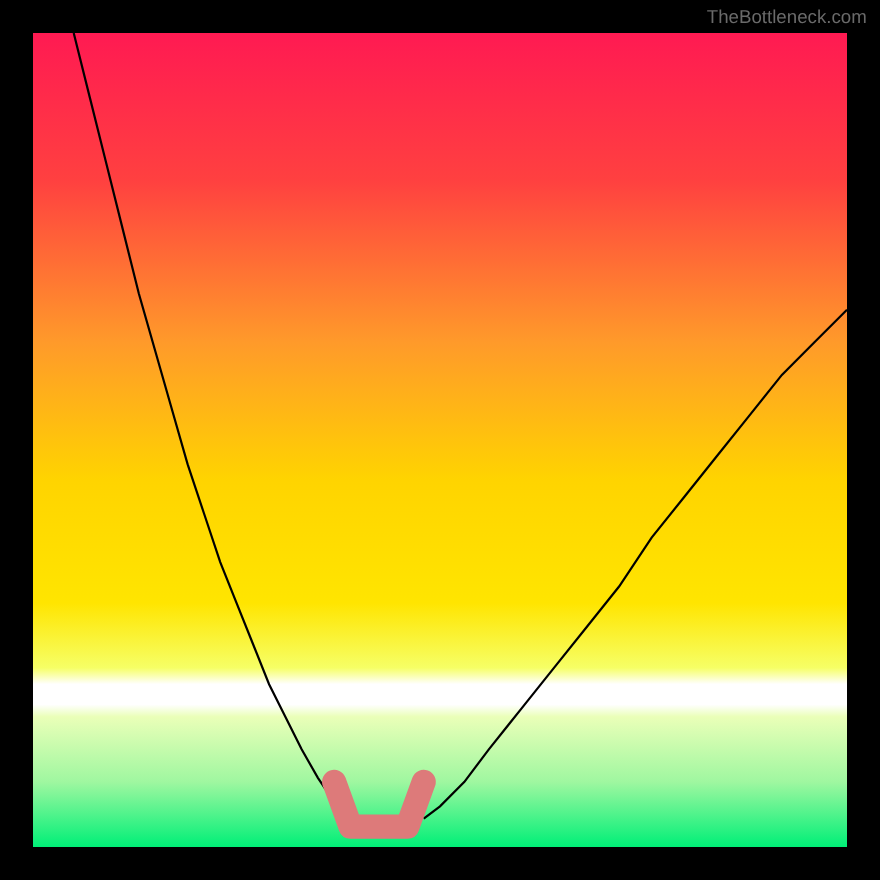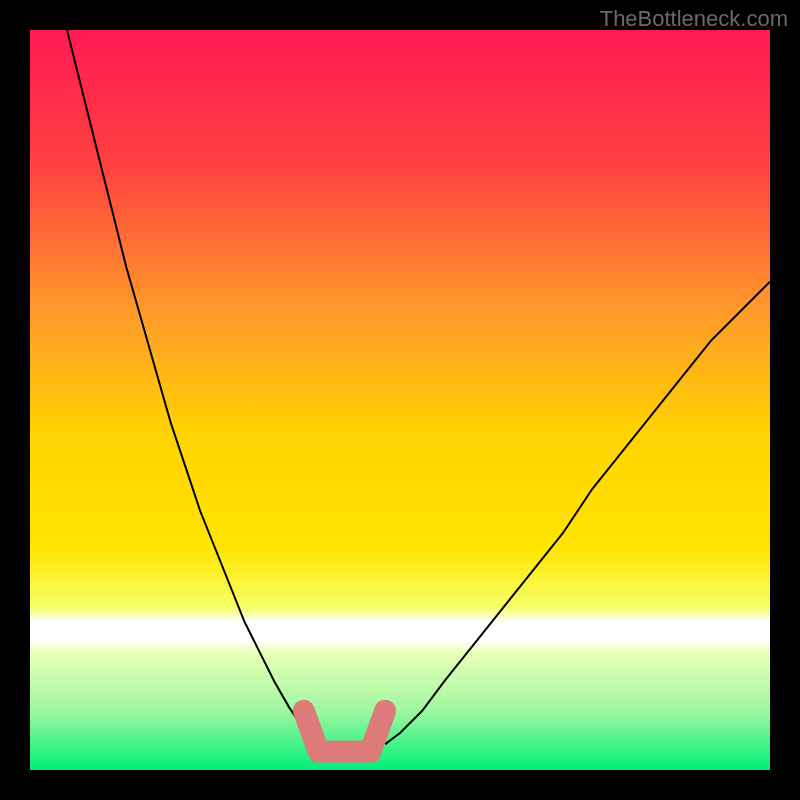--- a/index.html
+++ b/index.html
@@ -9,21 +9,21 @@
     height: 800px;
     background: #000;
     position: relative;
     font-family: Arial, sans-serif;
   }
   .watermark {
     position: absolute;
     top: 6px;
     right: 12px;
     color: #6a6a6a;
-    font-size: 22px;
+    font-size: 17px;
     font-weight: 500;
     z-index: 10;
   }
   .plot-area {
     position: absolute;
     left: 30px;
     top: 30px;
     width: 740px;
     height: 740px;
   }

